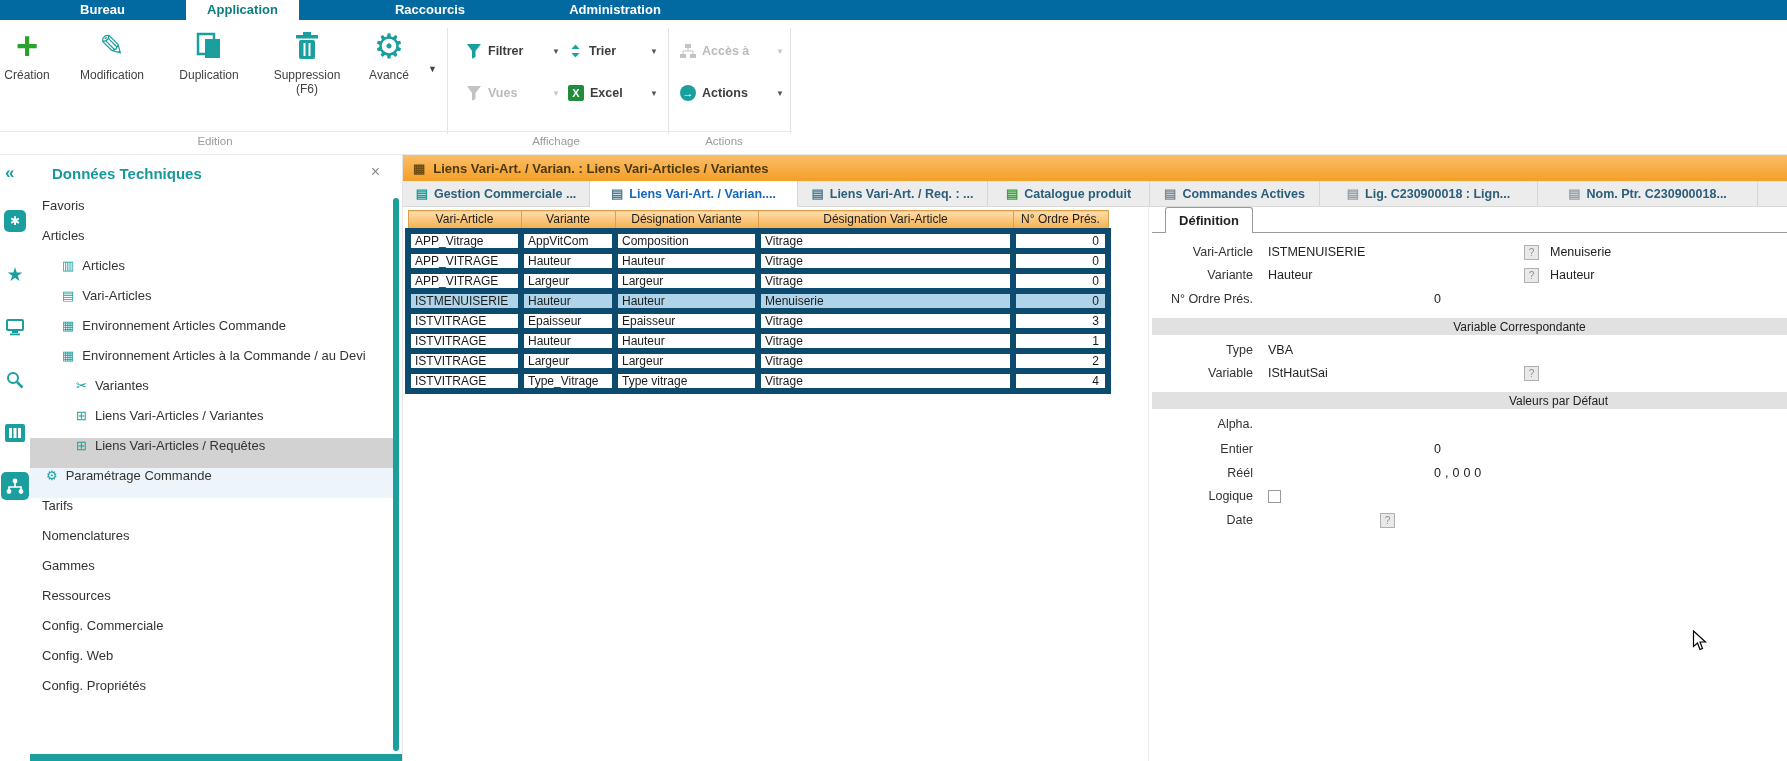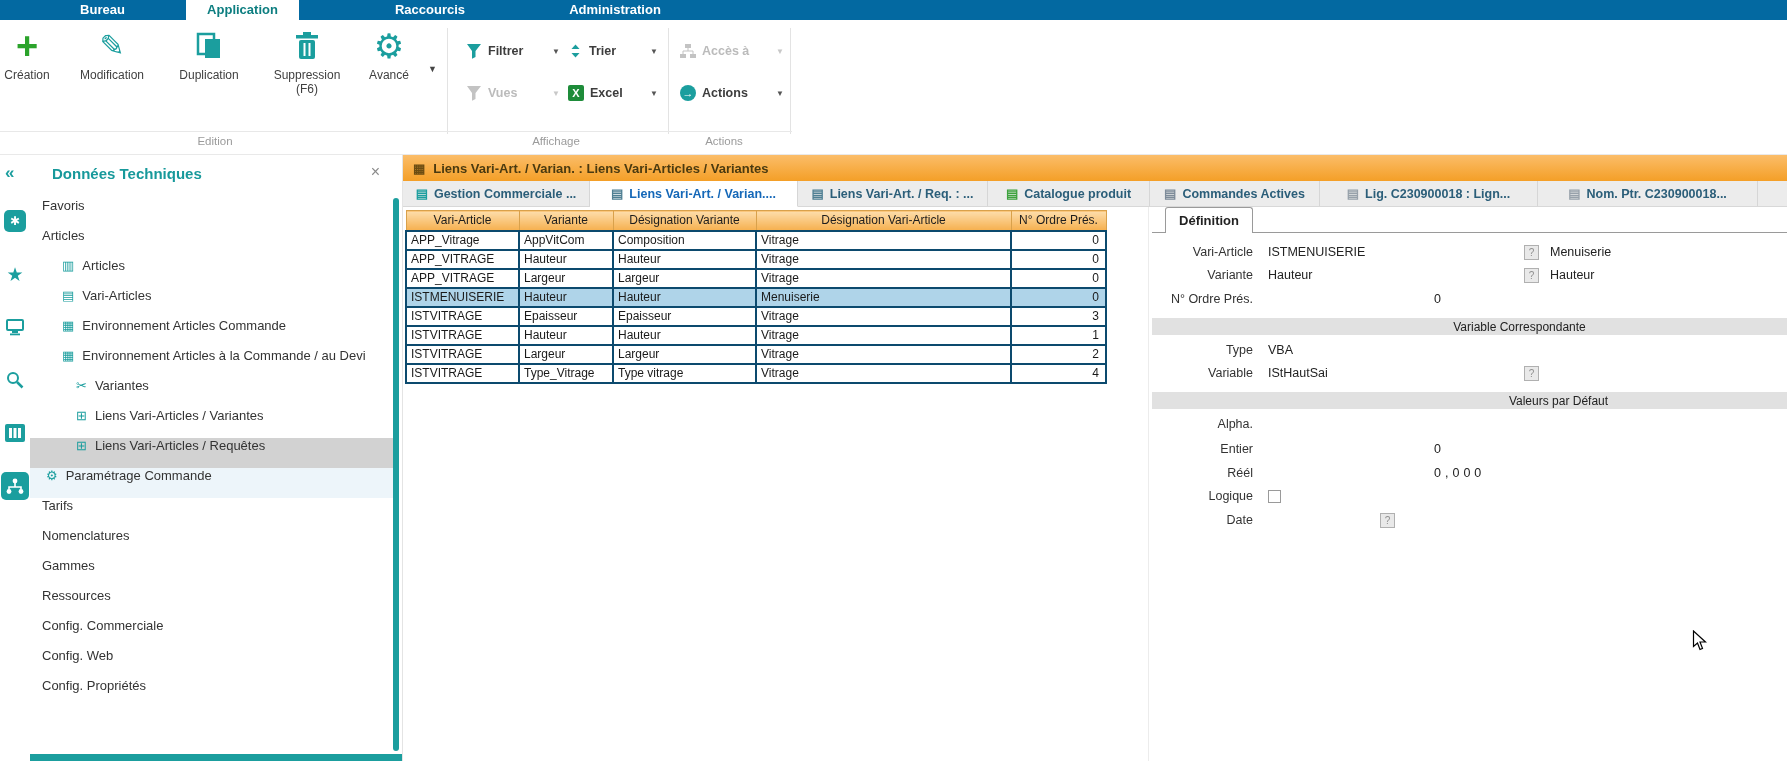--- a/index.html
+++ b/index.html
@@ -71,21 +71,21 @@
   .doctab { display:flex; align-items:center; justify-content:center; gap:6px; font-size:12.5px;
             font-weight:bold; color:#2b5e79; border-right:1px solid #d6d6d6; white-space:nowrap; overflow:hidden; }
   .doctab.active { background:#fff; color:#1568b8; border-bottom:1px solid #fff; margin-bottom:-1px; }
   .doc-ic { font-size:13px; }
 
   
   .grid { position:absolute; left:2px; top:55px; border-collapse:collapse; table-layout:fixed;
           width:700px; font-size:12px; }
   .grid th { background:linear-gradient(#fdddab,#f6b04e); border:1px solid #d9a14b; height:20px;
              font-weight:normal; color:#1d1d1d; text-align:center; padding:0 2px; overflow:hidden; white-space:nowrap; }
-  .grid td { border:2px solid #0c4a6e; height:19px; padding:0 4px; background:#fff; color:#1a1a1a;
+  .grid td { border:6px solid #0c4a6e; height:19px; padding:0 4px; background:#fff; color:#1a1a1a;
              white-space:nowrap; overflow:hidden; }
   .grid td.num { text-align:right; padding-right:6px; }
   .grid tr.selected td { background:#afd4e9; border-top:1px solid #8ab6d2; border-bottom:1px solid #8ab6d2; }
 
   
   .panel-sep { position:absolute; left:745px; top:52px; bottom:0; width:1px; background:#ececec; }
   .defpanel { position:absolute; left:749px; top:50px; right:0; bottom:0; font-size:12.5px; color:#222; }
   .def-tab { position:absolute; left:13px; top:2px; width:88px; height:26px; background:#fff;
              border:1px solid #9a9a9a; border-bottom:none; border-radius:3px 3px 0 0; z-index:2;
              display:flex; align-items:center; justify-content:center; font-weight:bold; font-size:13px; }

